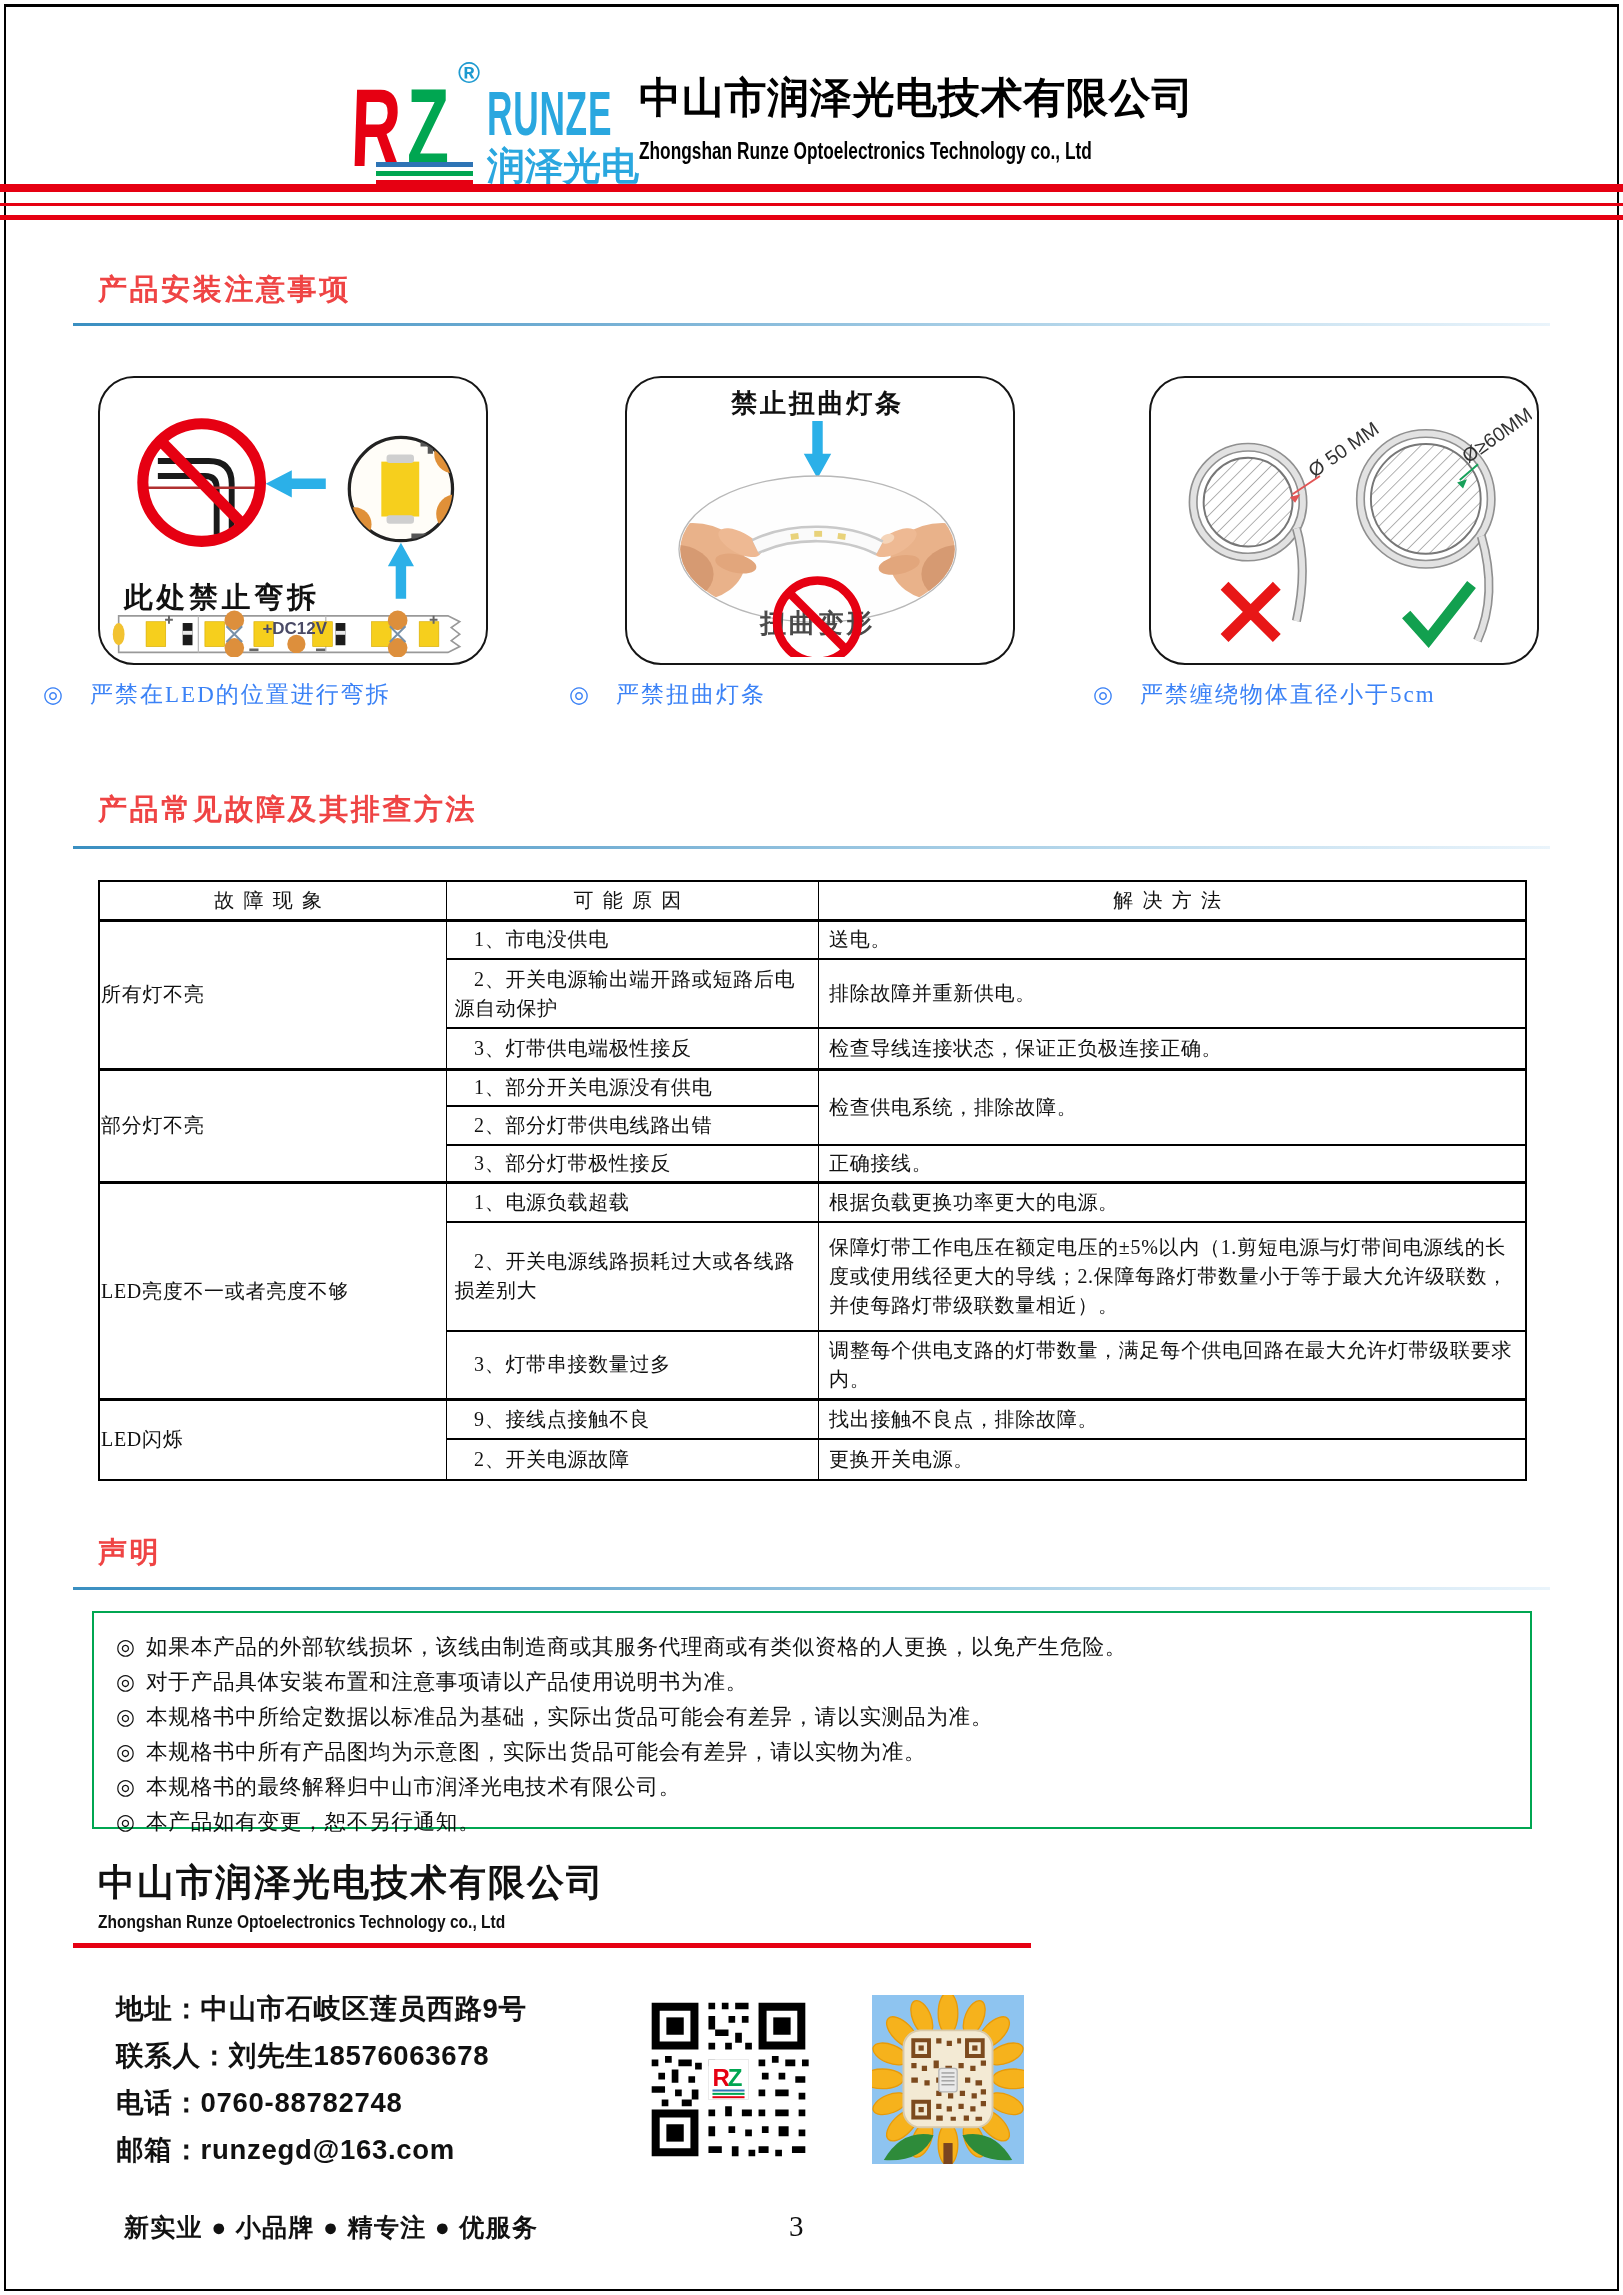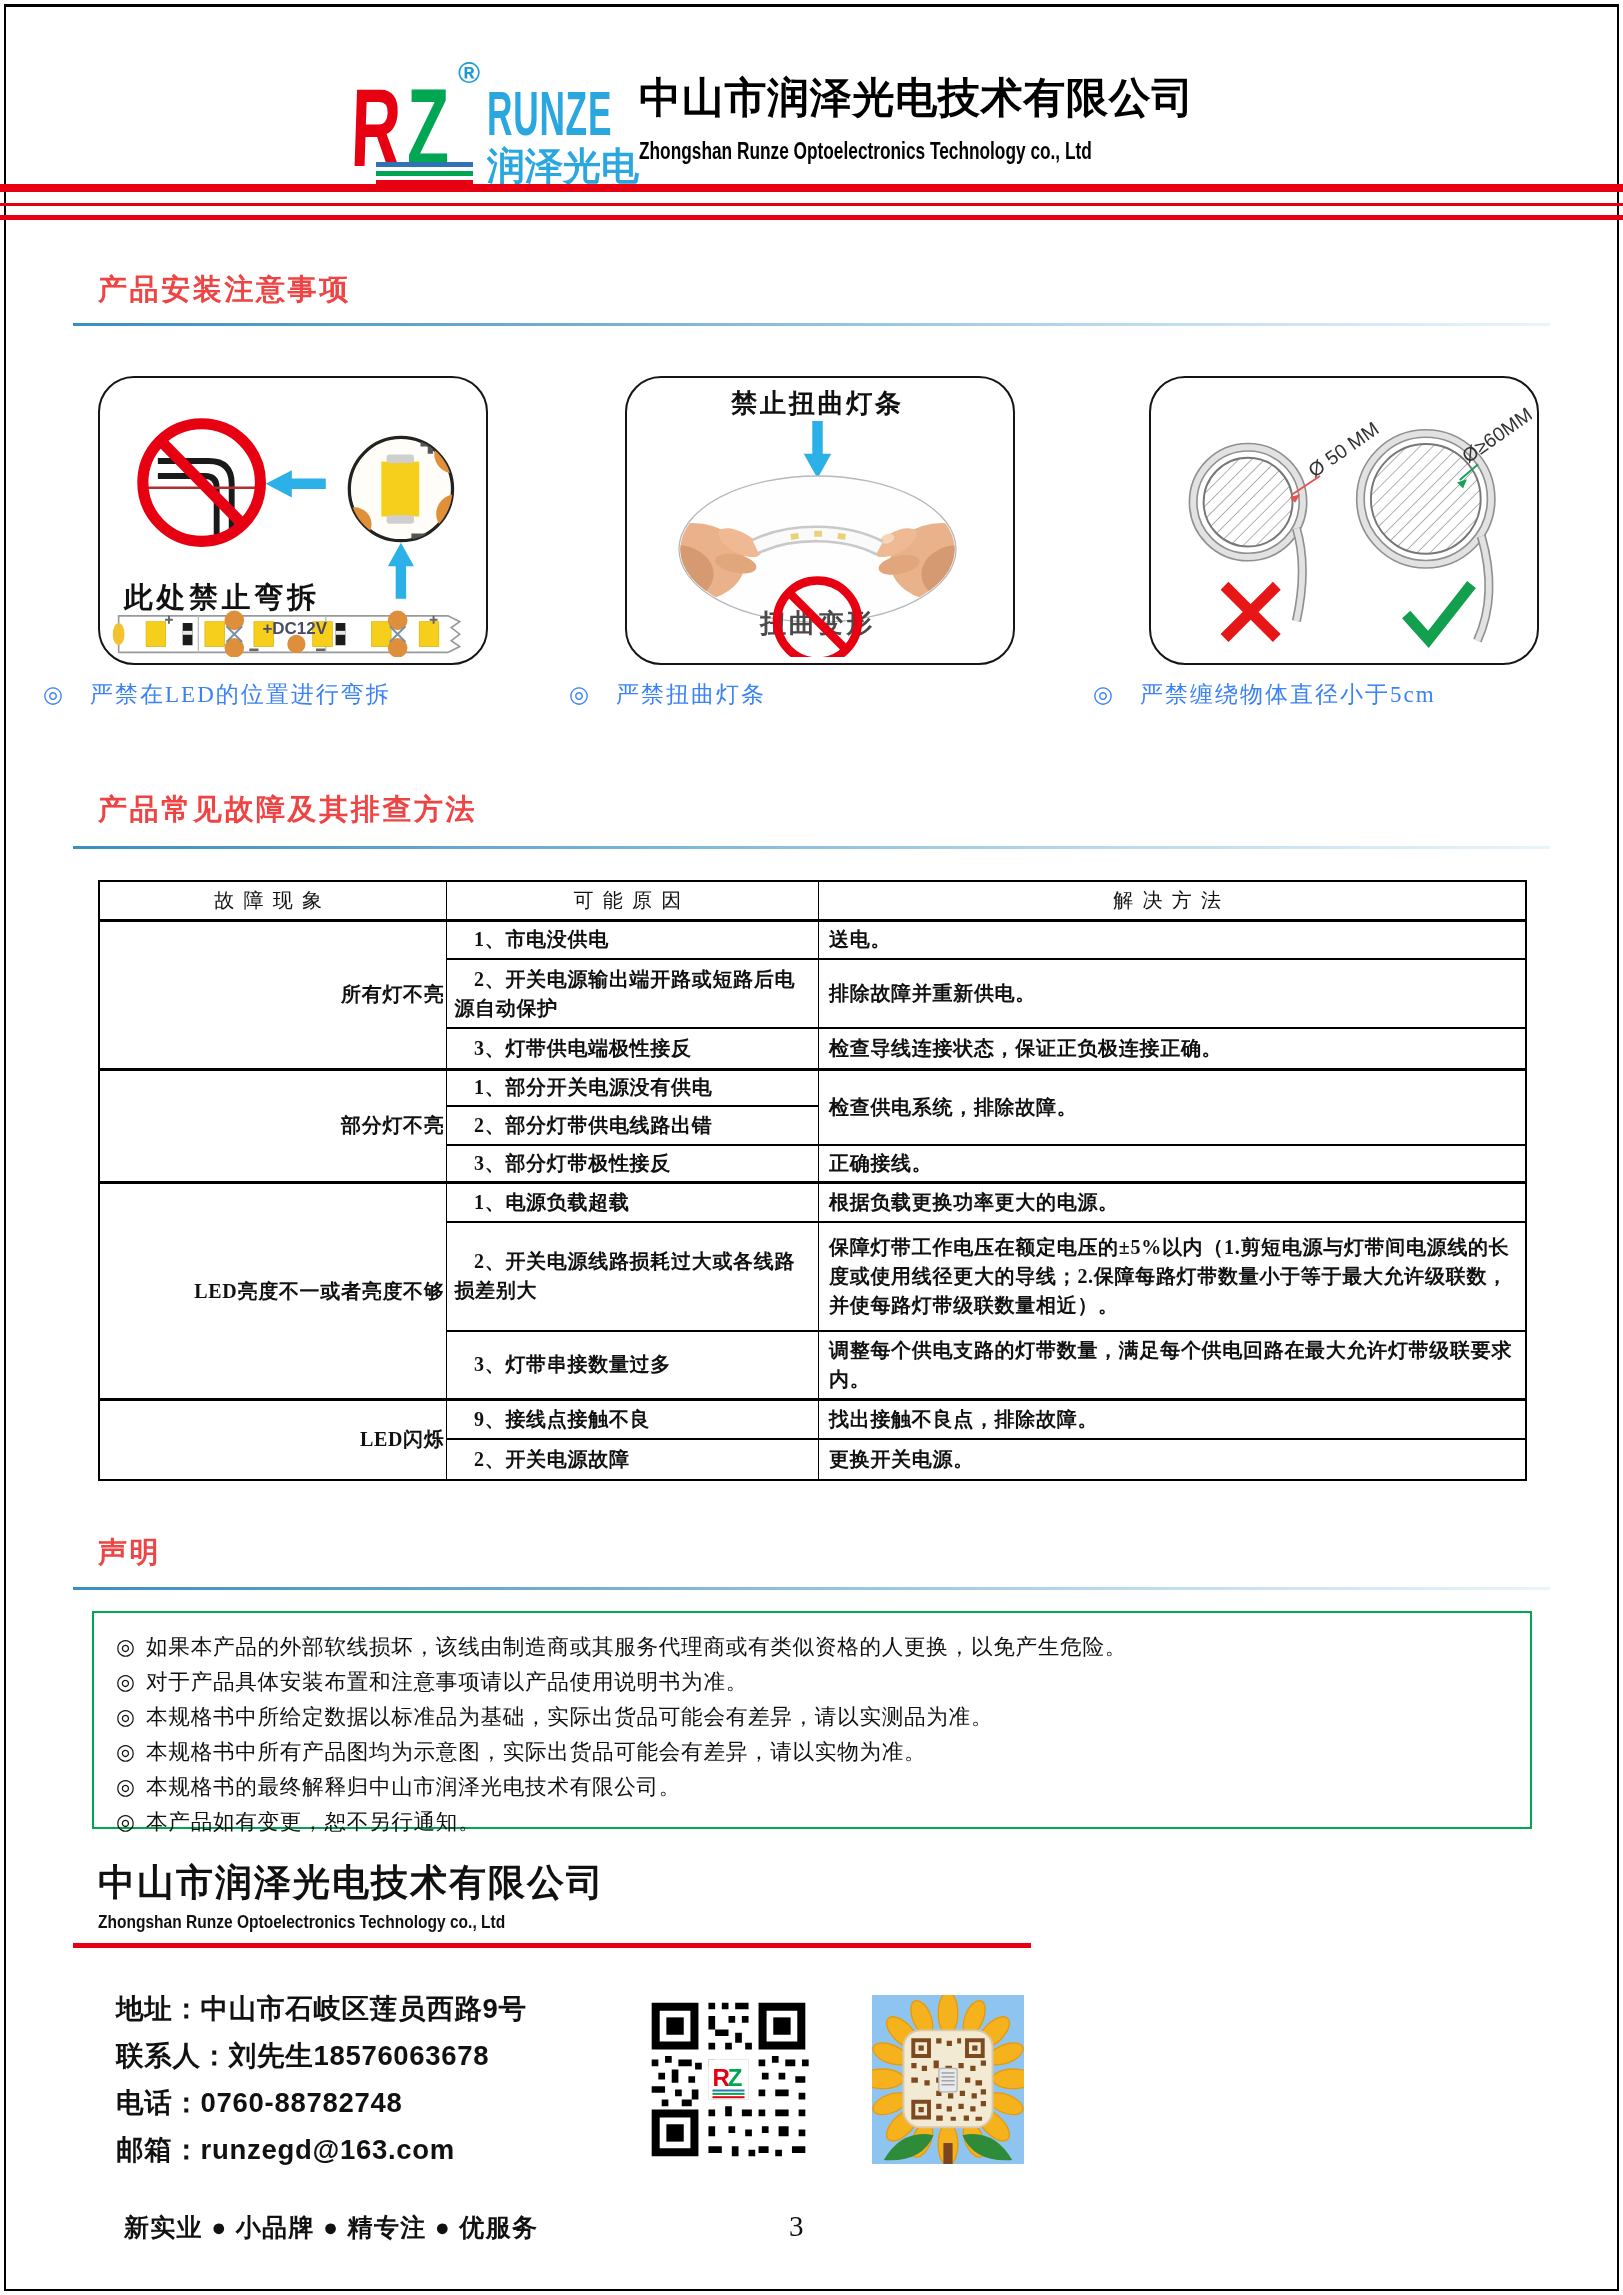--- a/index.html
+++ b/index.html
@@ -28,25 +28,25 @@
   .sec-title{font-size:29px;font-weight:900;color:#ef4444;letter-spacing:2.6px;line-height:1;white-space:nowrap;}
   .sec-underline{height:3.3px;background:linear-gradient(90deg,#3a8fc1 0%,#74afd4 35%,#b9d9ec 70%,#eaf4fb 100%);}
 
   
   .ill-box{width:386px;height:285px;border:2.6px solid #151515;border-radius:36px;background:#fff;overflow:hidden;}
   .caption{width:497px;text-align:left;font-family:"Liberation Serif","DejaVu Serif",serif;font-size:23px;color:#3b82f6;letter-spacing:2px;white-space:nowrap;}
 
   
   table.ts{border-collapse:collapse;width:1427px;table-layout:fixed;background:#fff;}
   table.ts,table.ts th,table.ts td{border:1.3px solid #000;}
-  table.ts th,table.ts td{border-top-width:2px;border-bottom-width:2px;font-family:"Liberation Serif","DejaVu Serif",serif;font-size:20px;font-weight:700;vertical-align:middle;letter-spacing:0.7px;line-height:29px;}
+  table.ts th,table.ts td{border-top-width:2px;border-bottom-width:2px;font-family:"Liberation Serif","DejaVu Serif",serif;font-size:20px;font-weight:400;vertical-align:middle;letter-spacing:0.7px;line-height:29px;}
   table.ts{border-width:2.6px;}
   tr.group-start td{border-top-width:3.9px;}
   table.ts th{letter-spacing:9.2px;font-weight:500;}
-  td.fault{text-align:right;}
+  td.fault{text-align:left;}
   td.cause{padding:2.6px 6.5px 2.6px 7.9px;text-indent:19.6px;}
   td.fix{padding:2.6px 10.5px;}
 
   
   .stmt-box{left:92px;top:1611px;width:1440px;height:218px;border:2px solid #00a651;background:#fff;box-sizing:border-box;}
   .stmt-list{margin:0;padding:17px 19.6px 0 22px;list-style:none;}
   .stmt-list li{font-family:"Liberation Serif","DejaVu Serif",serif;font-size:21.6px;color:#111;line-height:35px;letter-spacing:0.7px;}
   .stmt-bullet{margin-right:10.5px;}
 
   

